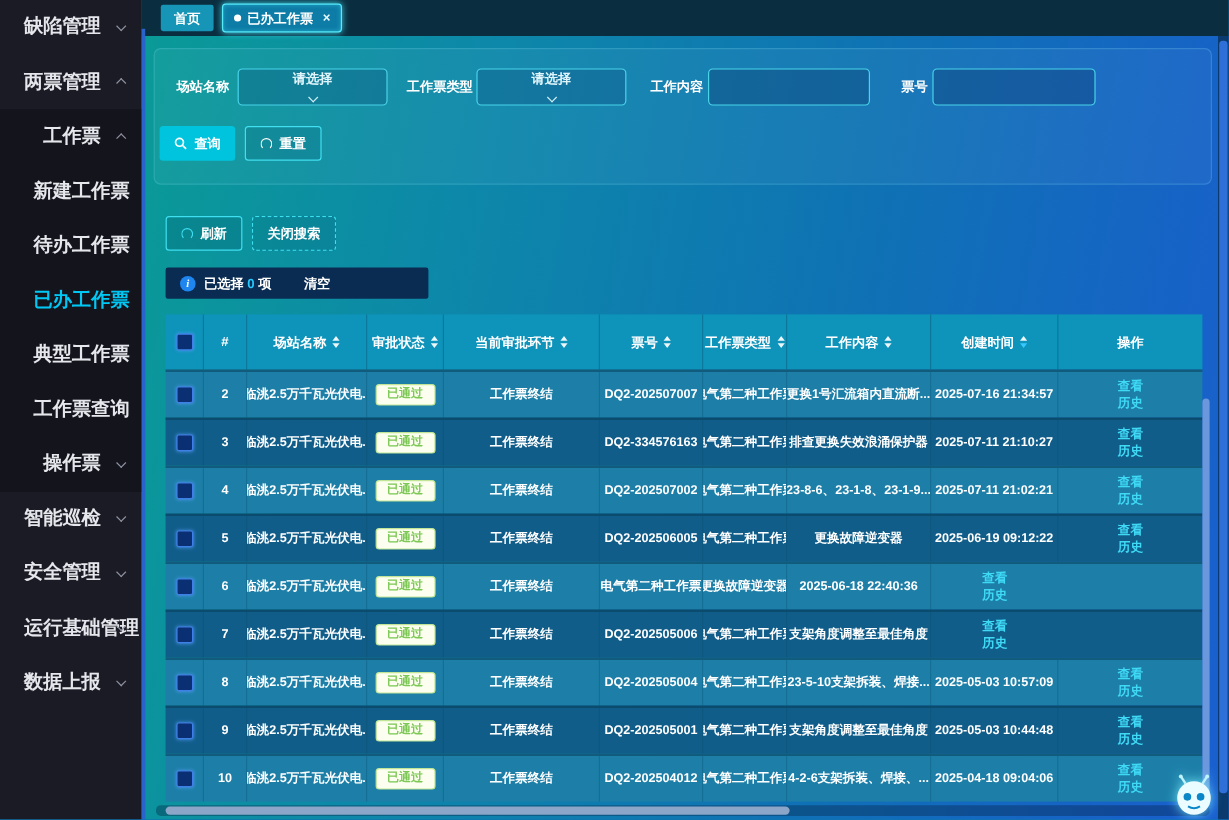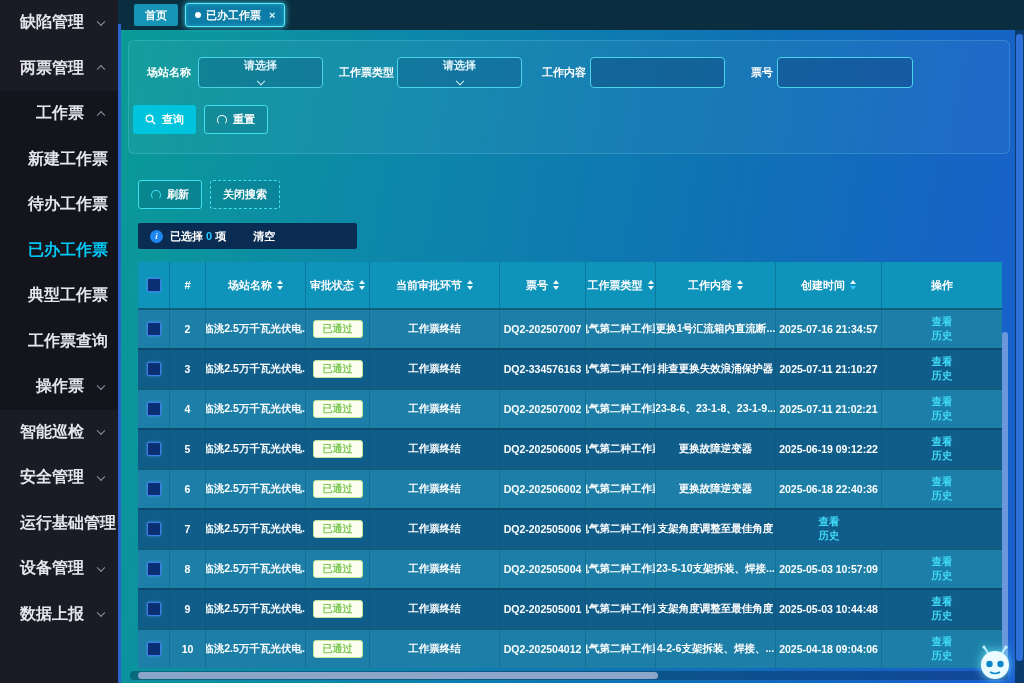--- a/index.html
+++ b/index.html
@@ -149,24 +149,20 @@
   </div>
   <div class="s-item l1">
     <span>安全管理</span>
     <span class="chev down"></span>
   </div>
   <div class="s-item l1">
     <span>运行基础管理</span>
     <span class="chev down"></span>
   </div>
   <div class="s-item l1">
-    <span>设备管理</span>
-    <span class="chev down"></span>
-  </div>
-  <div class="s-item l1">
     <span>数据上报</span>
     <span class="chev down"></span>
   </div>
 </div>
 <div class="side-divider"></div>
 
 <div class="tabbar">
   <div class="tab-home">
     <span>首页</span>
   </div>
@@ -376,21 +372,20 @@
   <div class="tr">
     <div class="td">
               <span class="checkbox"></span>
             </div>
     <div class="td">6</div>
     <div class="td">临洮2.5万千瓦光伏电..</div>
     <div class="td">
               <span class="badge">已通过</span>
             </div>
     <div class="td">工作票终结</div>
-    <div class="td">DQ2-202506002</div>
     <div class="td">电气第二种工作票</div>
     <div class="td">更换故障逆变器</div>
     <div class="td">2025-06-18 22:40:36</div>
     <div class="td">
       <a class="link">查看</a>
       <a class="link">历史</a>
     </div>
   </div>
 
   <div class="tr odd">

